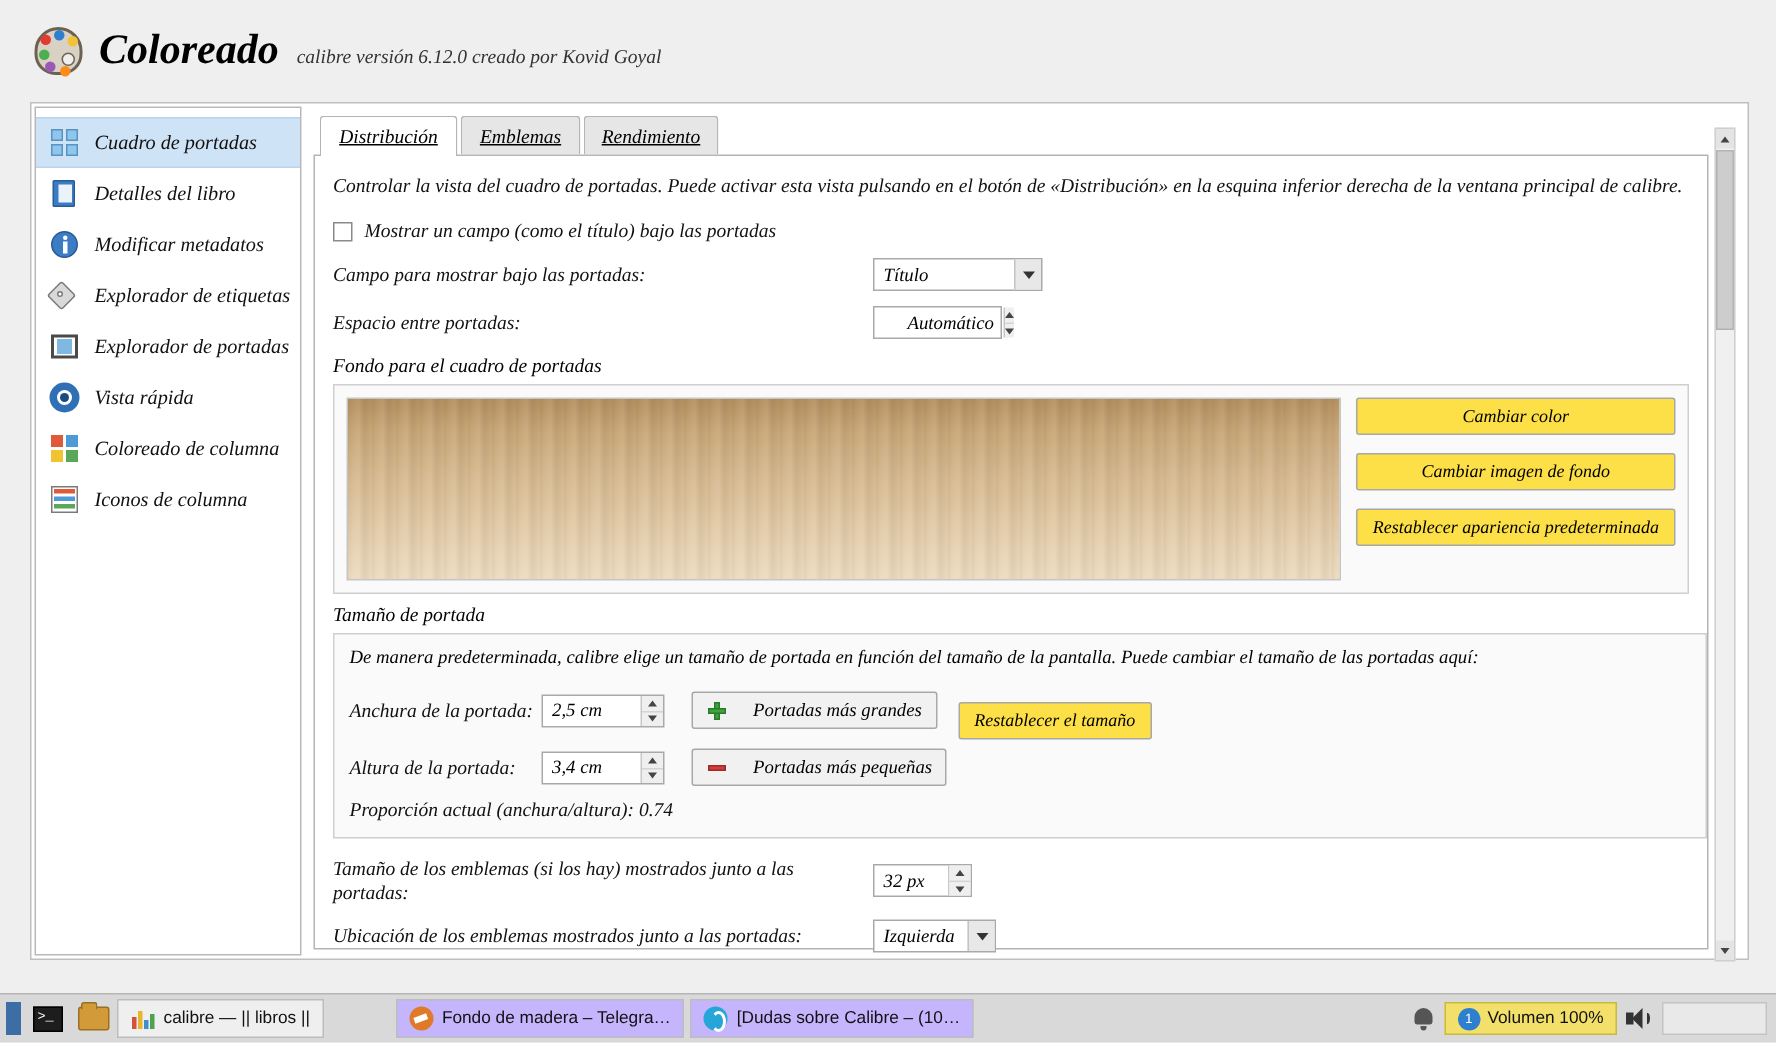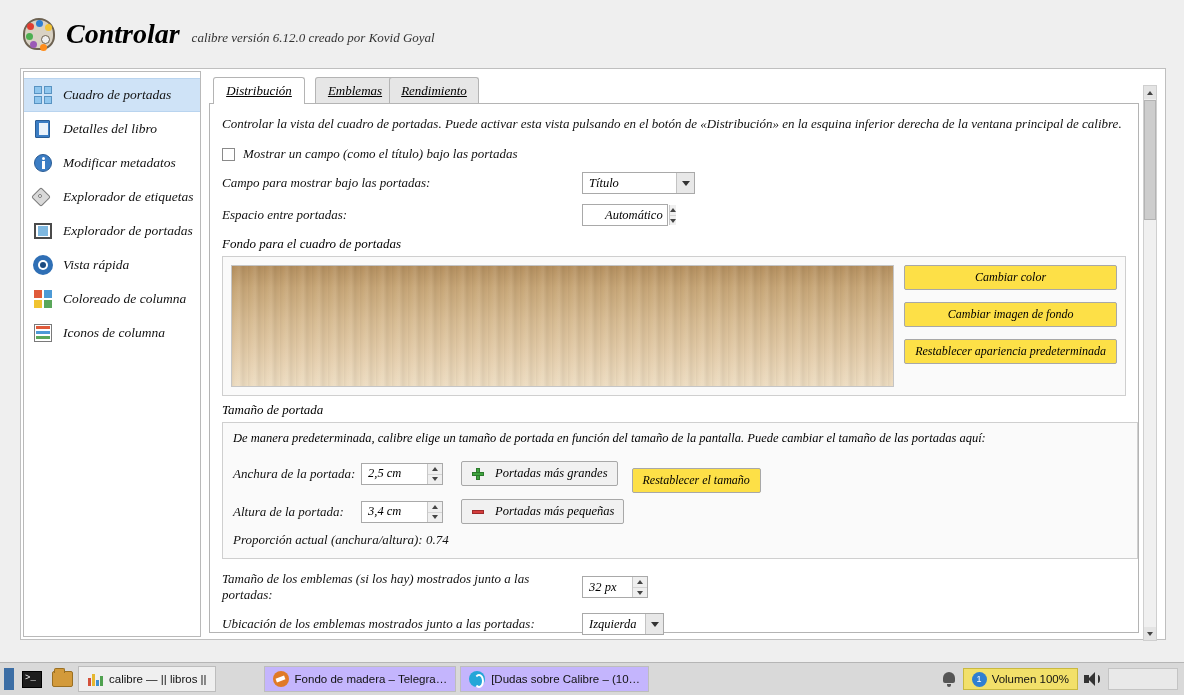--- a/index.html
+++ b/index.html
@@ -254,21 +254,21 @@
   .gbox {
     border: 1px solid #cfcfcf; background: #fafafa;
     padding: 8px 10px 10px 10px;
     width: 916px;
   }
   .gtext {
     font-family: "Liberation Serif", serif; font-style: italic; font-size: 12.5px;
     margin-bottom: 8px;
   }
   .iconbtn {
-    display: inline-flex; align-items: center; gap: 10px;
+    display: inline-flex; align-items: center; gap: 17px;
     background: #f1f1f1; border: 1px solid #a8a8a8; border-radius: 2px;
     font-family: "Liberation Serif", serif; font-style: italic; font-size: 12.5px;
     padding: 4px 9px; cursor: default; white-space: nowrap;
   }
   .plus-ico { width: 14px; height: 14px; position: relative; }
   .plus-ico .pv { position: absolute; left: 5px; top: 1px; width: 4px; height: 12px; background: #3fa33f; border: 1px solid #2b7a2b; }
   .plus-ico .ph { position: absolute; left: 1px; top: 5px; width: 12px; height: 4px; background: #3fa33f; border: 1px solid #2b7a2b; }
   .minus-ico { width: 14px; height: 14px; position: relative; }
   .minus-ico .mh { position: absolute; left: 1px; top: 5px; width: 12px; height: 4px; background: #d43c3c; border: 1px solid #9e2a2a; }
 
@@ -352,21 +352,21 @@
     <div class="app-icon">
       <div class="pal"></div>
       <div class="dot d1"></div>
         <div class="dot d2"></div>
         <div class="dot d3"></div>
       <div class="dot d4"></div>
         <div class="dot d5"></div>
         <div class="dot d6"></div>
       <div class="hole"></div>
     </div>
-    <div class="app-title">Controlar</div>
+    <div class="app-title">Coloreado</div>
     <div class="app-sub">calibre versión 6.12.0 creado por Kovid Goyal</div>
   </div>
 
   <div class="frame">
 
     <div class="sidebar">
 
 
       <div class="side-item selected">
         <span class="ico ico-grid">
@@ -441,21 +441,21 @@
       </div>
 
     </div>
 
     <div class="pane">
 
       <div class="tabbar">
         <div class="tab active" style="left:4px; width:92px;">
           <span class="tab-underline">Distribución</span>
         </div>
-        <div class="tab" style="left:106px; width:80px;">
+        <div class="tab" style="left:98px; width:80px;">
           <span class="tab-underline">Emblemas</span>
         </div>
         <div class="tab" style="left:180px; width:90px;">
           <span class="tab-underline">Rendimiento</span>
         </div>
       </div>
 
       <div class="tabcontent">
 
         <div class="desc">Controlar la vista del cuadro de portadas. Puede activar esta vista pulsando en el botón de «Distribución» en la esquina inferior derecha de la ventana principal de calibre.</div>

